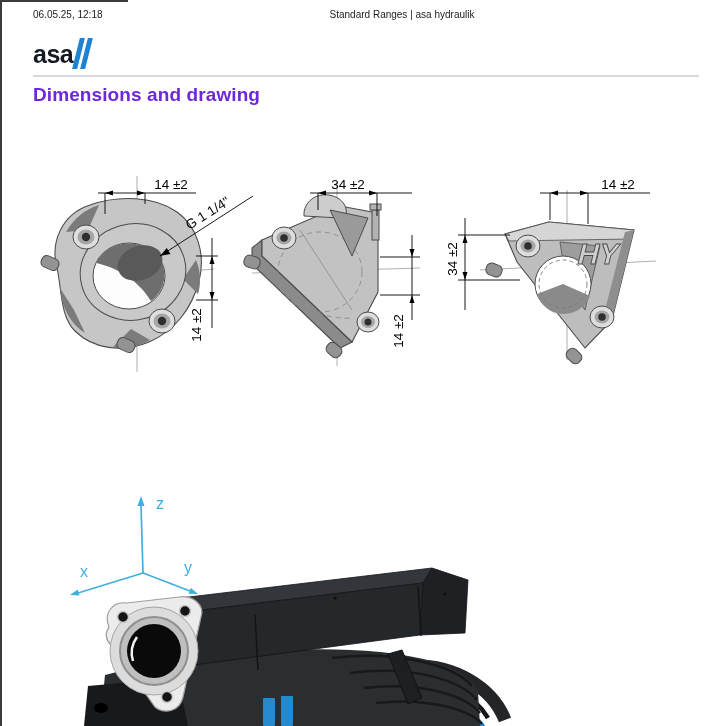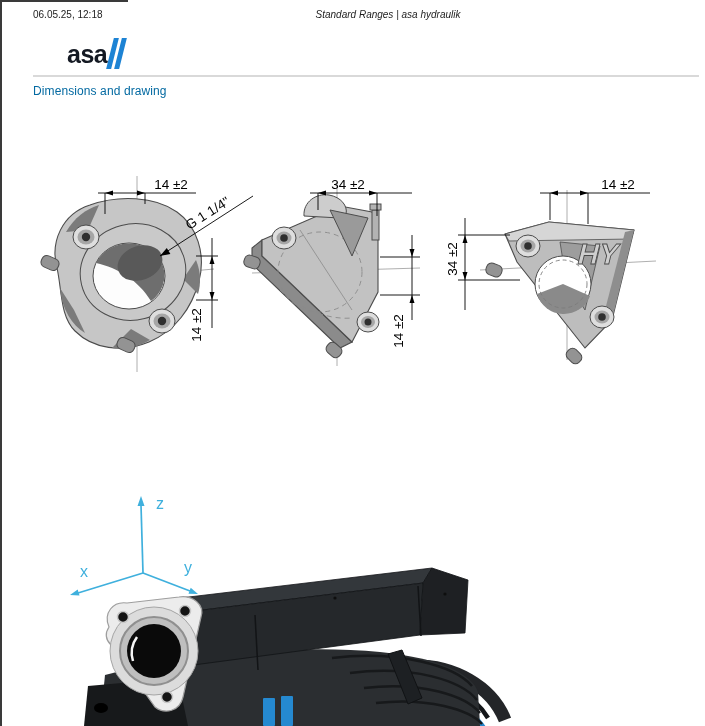--- a/index.html
+++ b/index.html
@@ -3,28 +3,28 @@
 <meta charset="utf-8">
 <style>
   html,body{margin:0;padding:0;}
   body{
     width:705px;height:726px;position:relative;background:#ffffff;
     font-family:"Liberation Sans",sans-serif;overflow:hidden;
   }
   .win-border-left{position:absolute;left:0;top:0;width:2px;height:726px;background:#3a3a3a;}
   .win-border-top{position:absolute;left:0;top:0;width:128px;height:2px;background:#3a3a3a;}
   .hdr-date{position:absolute;left:33px;top:9px;font-size:10px;color:#1c1c1c;text-align:center;}
-  .hdr-title{position:absolute;left:388px;top:9px;transform:translateX(-50%);font-size:10px;color:#1c1c1c;white-space:nowrap;font-style:italic;}
-  .logo{position:absolute;left:33px;top:42px;display:flex;align-items:flex-start;margin-left:34px;}
+  .hdr-title{position:absolute;left:402px;top:9px;transform:translateX(-50%);font-size:10px;color:#1c1c1c;white-space:nowrap;}
+  .logo{position:absolute;left:33px;top:42px;display:flex;align-items:flex-start;}
   .logo-text{font-size:25px;font-weight:bold;color:#141923;letter-spacing:-0.5px;line-height:1;}
   .logo-mark{display:flex;margin-left:3px;margin-top:-4px;}
   .logo-bar{width:5px;height:31px;background:#1d83d4;transform:skewX(-14deg);}
   .logo-bar+.logo-bar{margin-left:3px;}
   .rule{position:absolute;left:33px;top:75px;width:666px;height:2px;background:#d9d9d9;}
-  .section-heading{position:absolute;left:33px;top:84px;font-size:12px;font-weight:normal;color:#0369a1;letter-spacing:0.1px;}
+  .section-heading{position:absolute;left:33px;top:84px;font-size:19px;font-weight:bold;color:#6d28d9;letter-spacing:0.1px;}
   .drawings,.axes,.product{position:absolute;}
   .drawings{left:0;top:160px;}
   .axes{left:58px;top:485px;}
   .product{left:0;top:558px;}
   svg text{font-family:"Liberation Sans",sans-serif;}
   .dim-text{font-size:13.5px;fill:#000;}
   .axis-label{font-size:16px;fill:#3fb0dd;}
   .emboss-text{font-size:29px;font-weight:bold;fill:#cfcfcf;stroke:#4a4a4a;stroke-width:0.9px;}
   .cl{stroke:#9a9a9a;stroke-width:0.8;}
   .dim{stroke:#000;stroke-width:0.9;}

